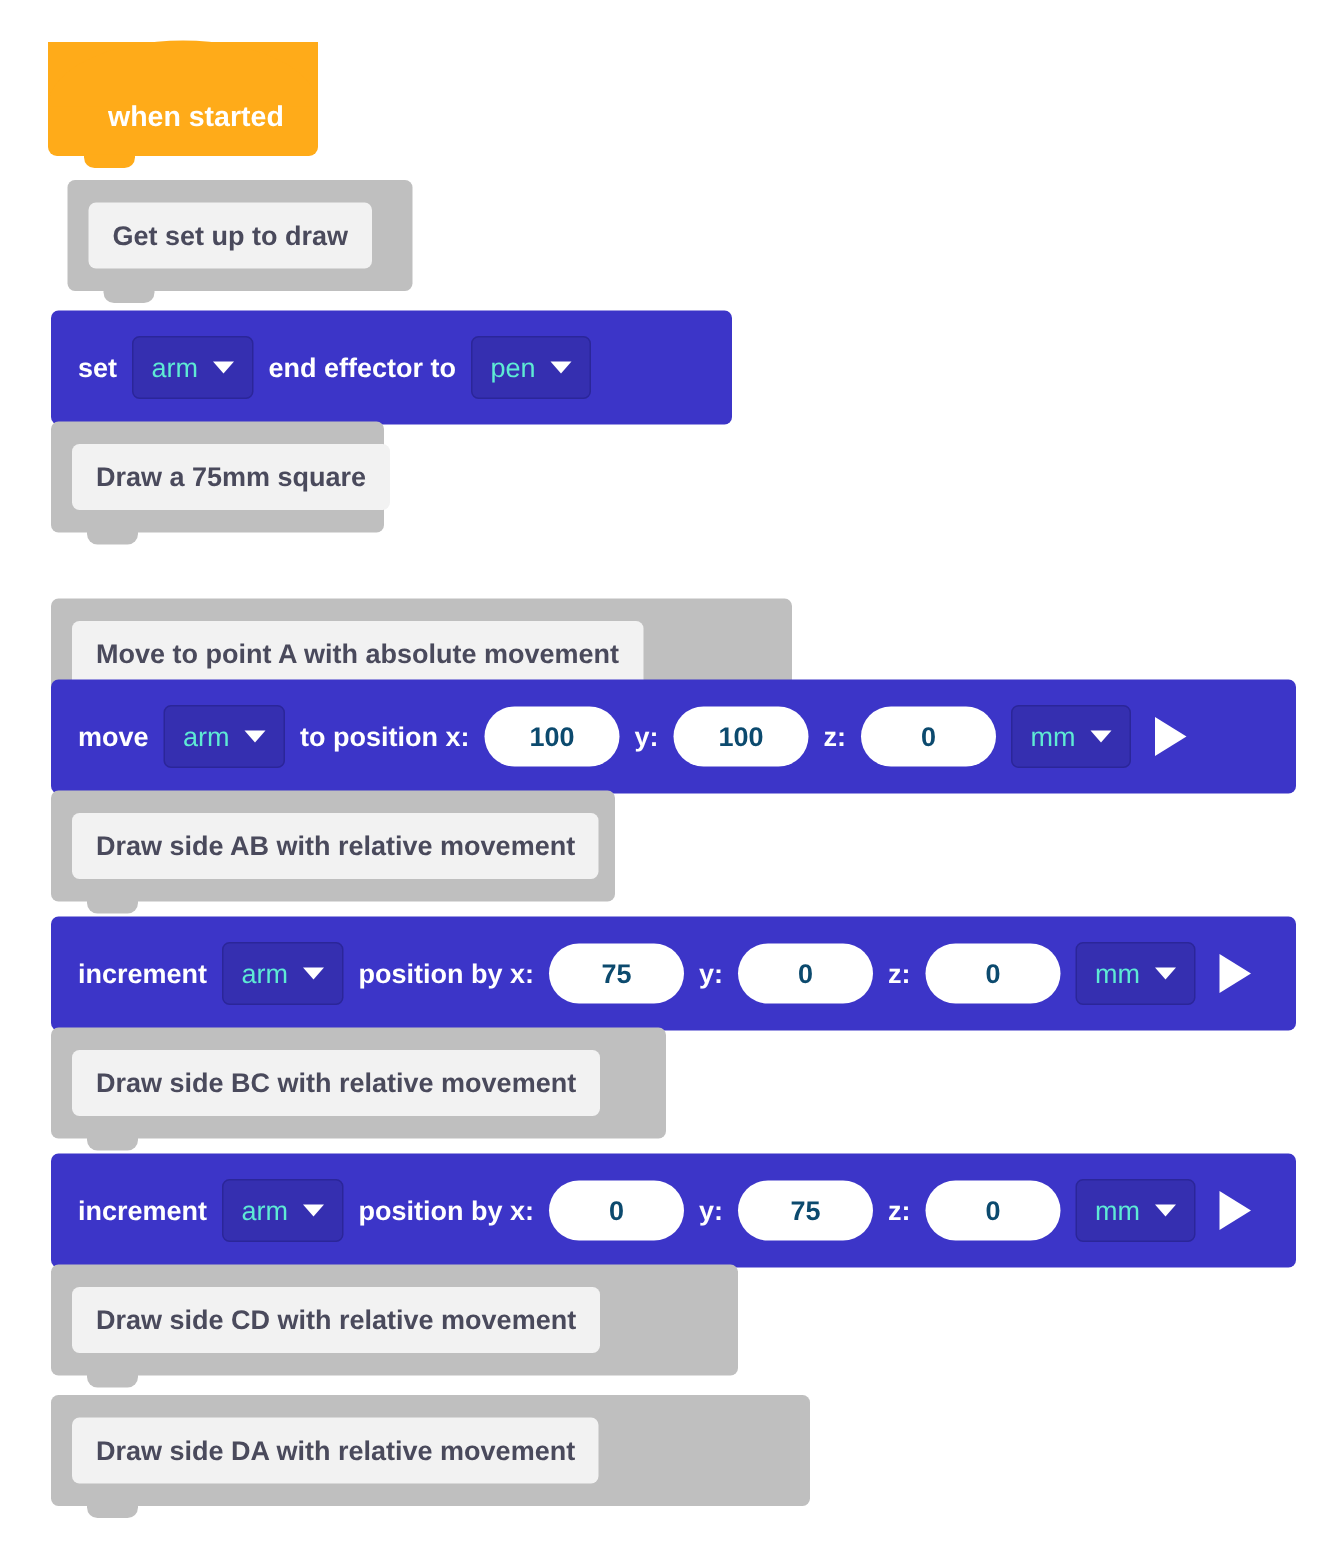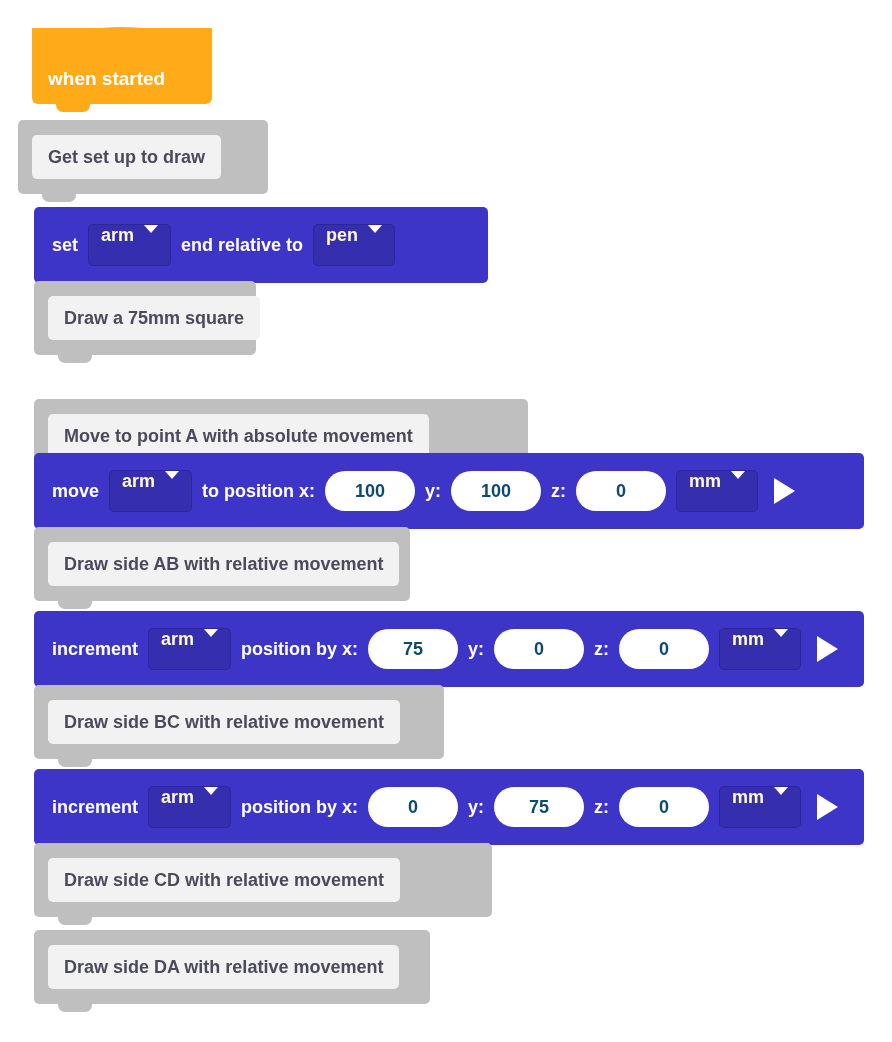--- a/index.html
+++ b/index.html
@@ -33,21 +33,21 @@
   .hat-block {
     left: 32px;
     top: 28px;
     width: 180px;
     height: 76px;
     background: #ffab19;
     border-radius: 0 0 6px 6px;
     color: #ffffff;
     font-size: 19px;
     font-weight: bold;
-    padding-left: 16px;
+    padding-left: 40px;
     align-items: flex-end;
     padding-bottom: 14px;
   }
   .hat-cap {
     position: absolute;
     left: 0;
     top: -1px;
     width: 180px;
     height: 44px;
     background: #ffab19;
@@ -102,30 +102,30 @@
     height: 9px;
     border-radius: 0 0 7px 7px;
   }
   .notch.grey { background: #bfbfbf; }
   .notch.blue { background: #3c35c8; }
   .notch.hat  { background: #ffab19; }
 
   
   .dropdown {
     display: inline-flex;
-    align-items: flex-start;
+    align-items: center;
     gap: 10px;
     background: #352fb0;
     border: 1px solid #2b2699;
     border-radius: 5px;
     height: 40px;
     padding: 0 12px;
-    color: #fef9c3;
-    font-size: 18px;
-    font-weight: bold;
+    color: #5eead4;
+    font-size: 18px;
+    font-weight: normal;
   }
   .caret {
     width: 0;
     height: 0;
     border-left: 7px solid transparent;
     border-right: 7px solid transparent;
     border-top: 8px solid #ffffff;
   }
 
   
@@ -159,34 +159,34 @@
 <body>
 
 <div id="workspace">
 
   <div class="block hat-block">
     <div class="hat-cap"></div>
     <span class="hat-label">when started</span>
     <div class="notch hat"></div>
   </div>
 
-  <div class="block grey-block" style="left:18px; top:120px; width:250px;">
+  <div class="block grey-block" style="left:45px; top:120px; width:230px;">
     <div class="grey-inner">
       <span>Get set up to draw</span>
     </div>
     <div class="notch grey"></div>
   </div>
 
   <div class="block blue-block" style="left:34px; top:207px; width:454px;">
     <span class="lbl">set</span>
     <span class="dropdown">
       <span>arm</span>
       <span class="caret"></span>
     </span>
-    <span class="lbl">end relative to</span>
+    <span class="lbl">end effector to</span>
     <span class="dropdown">
       <span>pen</span>
       <span class="caret"></span>
     </span>
     <div class="notch blue"></div>
   </div>
 
   <div class="block grey-block" style="left:34px; top:281px; width:222px;">
     <div class="grey-inner">
       <span>Draw a 75mm square</span>
@@ -275,20 +275,20 @@
     <div class="notch blue"></div>
   </div>
 
   <div class="block grey-block" style="left:34px; top:843px; width:458px;">
     <div class="grey-inner">
       <span>Draw side CD with relative movement</span>
     </div>
     <div class="notch grey"></div>
   </div>
 
-  <div class="block grey-block" style="left:34px; top:930px; width:396px;">
+  <div class="block grey-block" style="left:34px; top:930px; width:506px;">
     <div class="grey-inner">
       <span>Draw side DA with relative movement</span>
     </div>
     <div class="notch grey"></div>
   </div>
 
 </div>
 
 </body></html>

